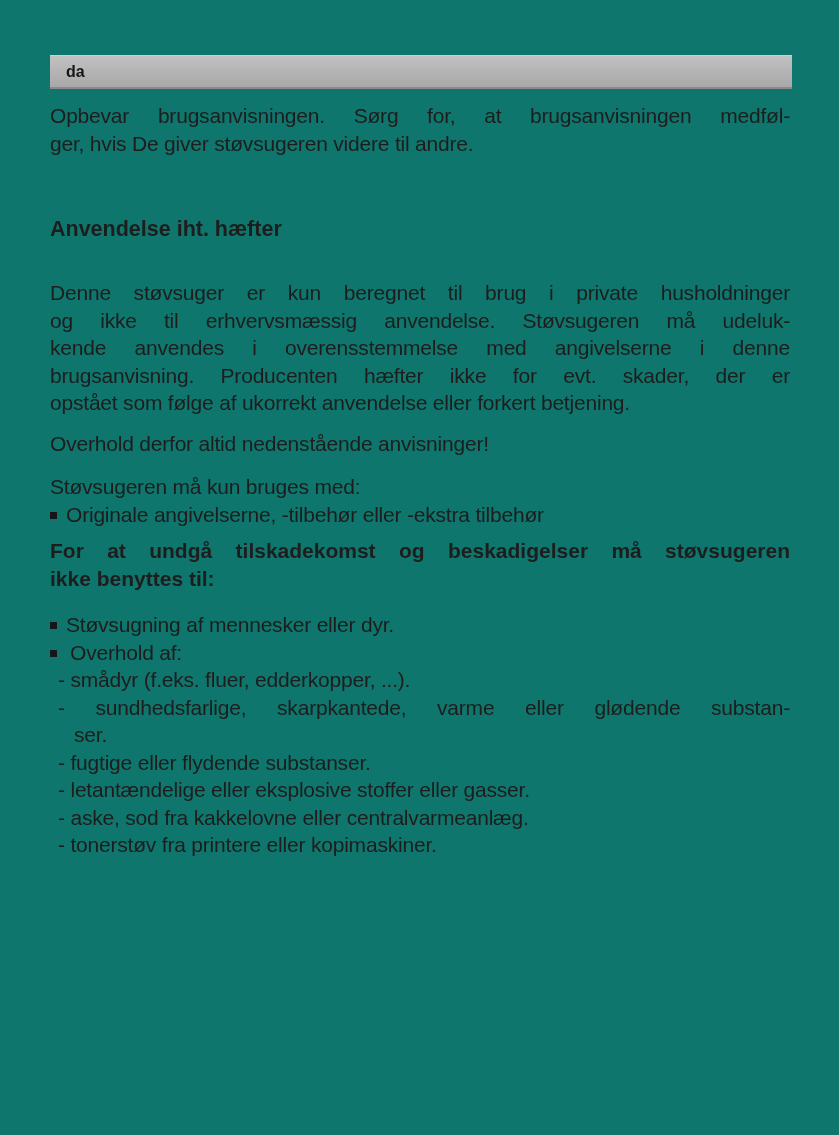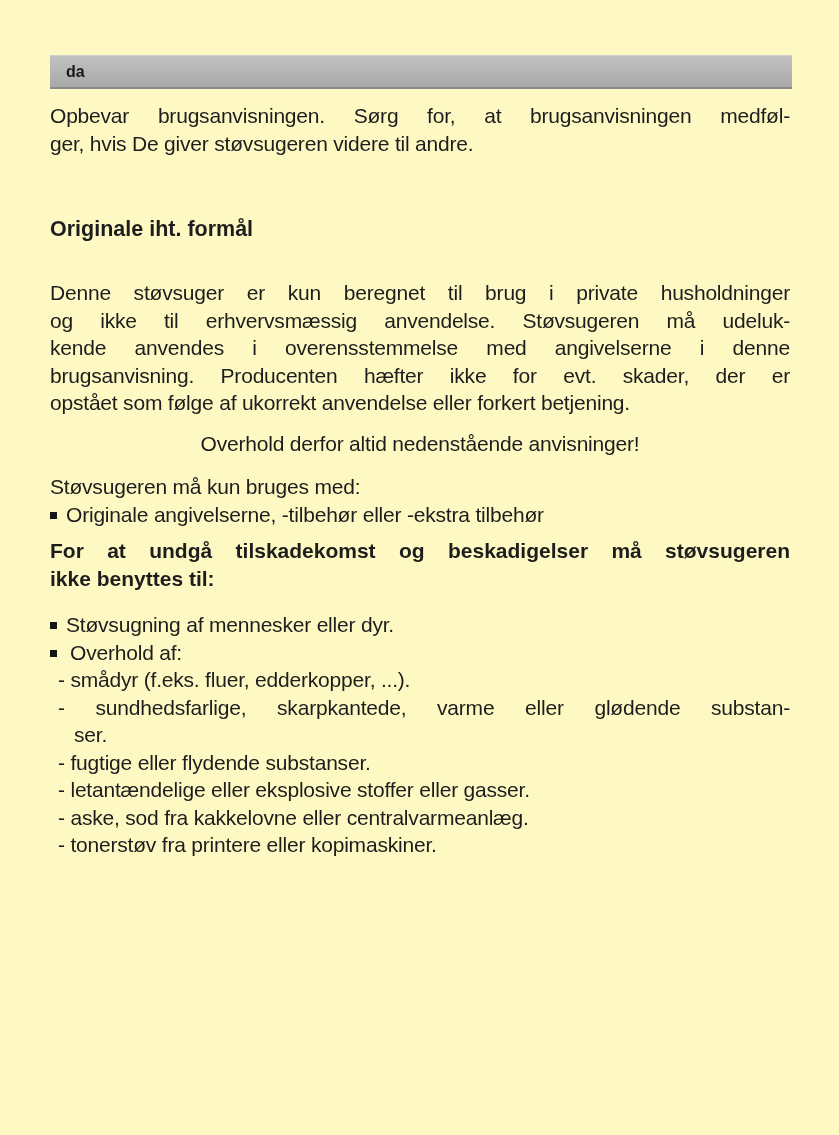--- a/index.html
+++ b/index.html
@@ -3,21 +3,21 @@
 <meta charset="utf-8">
 <style>
   html, body { margin: 0; padding: 0; }
   body {
     width: 839px; height: 1135px;
     background: #ffffff;
     font-family: "Liberation Sans", sans-serif;
     color: #1d1d1d;
     overflow: hidden;
   }
-  .page { position: relative; width: 839px; height: 1135px; background: #fef9c3; }
+  .page { position: relative; width: 839px; height: 1135px; background: #0f766e; }
 
   
   .lang-bar {
     position: absolute; left: 50px; top: 55px;
     width: 742px; height: 34px;
     background: linear-gradient(#c2c2c2, #b3b3b3 55%, #a8a8a8);
     border-top: 1px solid #cfcfcf;
     border-bottom: 2px solid #8a8a8a;
     box-sizing: border-box;
     display: flex; align-items: center;
@@ -37,21 +37,21 @@
   .para { margin: 0; }
   .line { display: block; }
   .jl { text-align: justify; text-align-last: justify; }
 
   .heading {
     margin: 59px 0 0 0;
     font-size: 21.5px; font-weight: bold; line-height: 27px;
     letter-spacing: 0;
   }
   .purpose   { margin-top: 36px; }
-  .note      { margin-top: 13px; text-align: center; }
+  .note      { margin-top: 13px; }
   .allowed-intro { margin-top: 16px; }
   .warning   { margin-top: 9px; font-weight: bold; letter-spacing: 0; }
   .mt7       { margin-top: 19px; }
 
   .bullet-line { display: block; }
   .sq {
     display: inline-block; width: 7px; height: 7px;
     background: #161616; margin-right: 9px; vertical-align: 3px;
   }
   .sq.g2 { margin-right: 13px; }
@@ -69,21 +69,21 @@
     <span class="lang-label">da</span>
   </div>
 
   <div class="content">
 
     <p class="para">
       <span class="line jl">Opbevar brugsanvisningen. Sørg for, at brugsanvisningen medføl-</span>
       <span class="line">ger, hvis De giver støvsugeren videre til andre.</span>
     </p>
 
-    <h2 class="heading">Originale iht. formål</h2>
+    <h2 class="heading">Anvendelse iht. hæfter</h2>
 
     <p class="para purpose">
       <span class="line jl">Denne støvsuger er kun beregnet til brug i private husholdninger</span>
       <span class="line jl">og ikke til erhvervsmæssig anvendelse. Støvsugeren må udeluk-</span>
       <span class="line jl">kende anvendes i overensstemmelse med angivelserne i denne</span>
       <span class="line jl">brugsanvisning. Producenten hæfter ikke for evt. skader, der er</span>
       <span class="line">opstået som følge af ukorrekt anvendelse eller forkert betjening.</span>
     </p>
 
     <p class="para note">Overhold derfor altid nedenstående anvisninger!</p>

